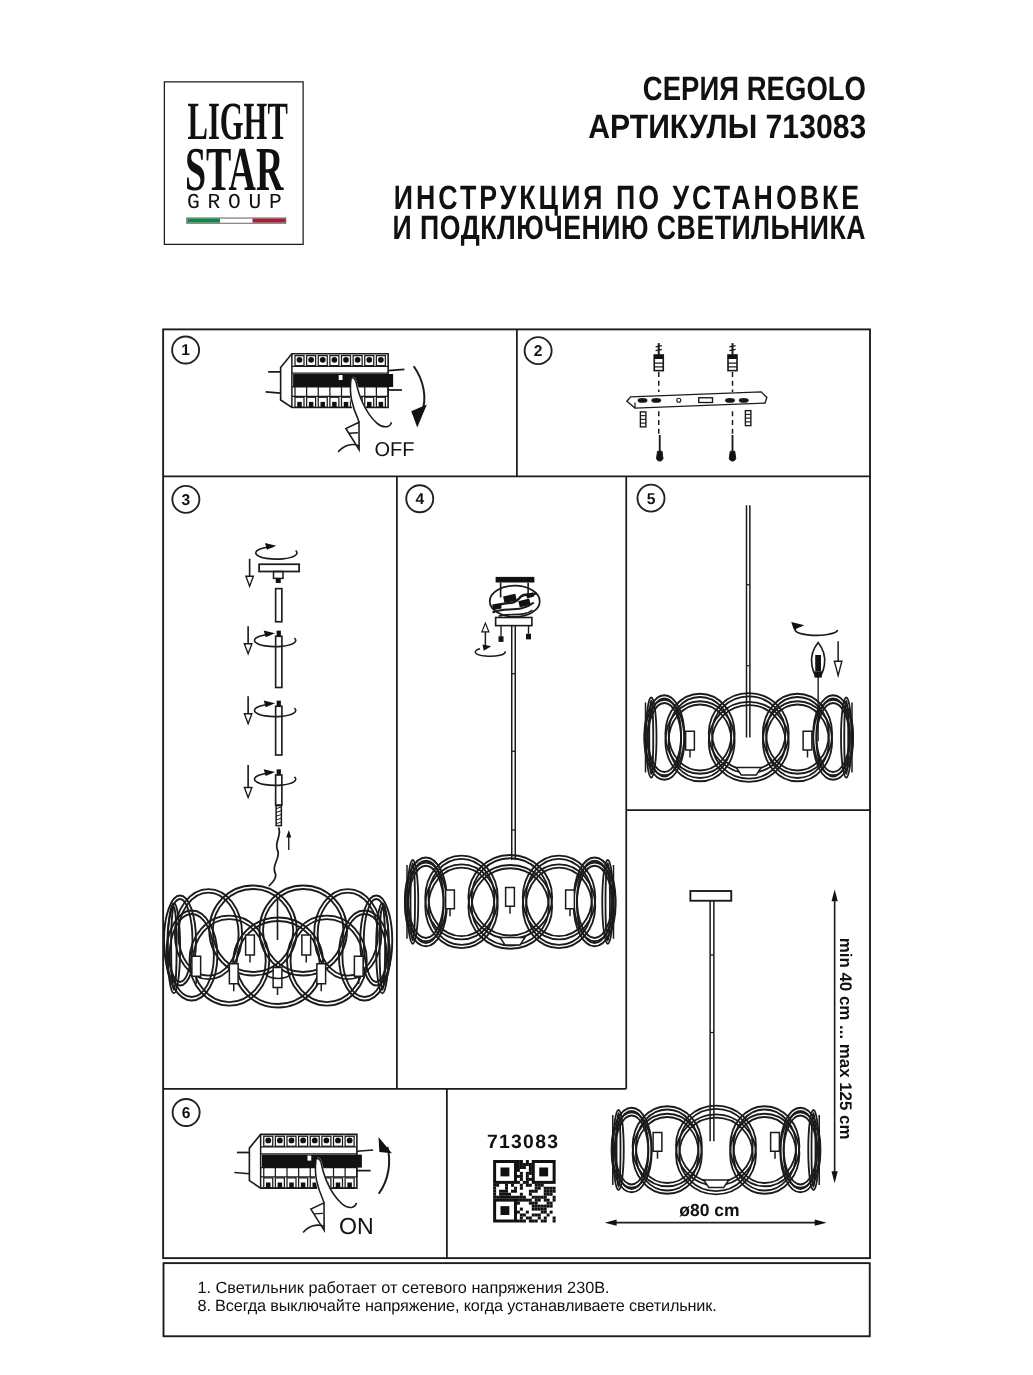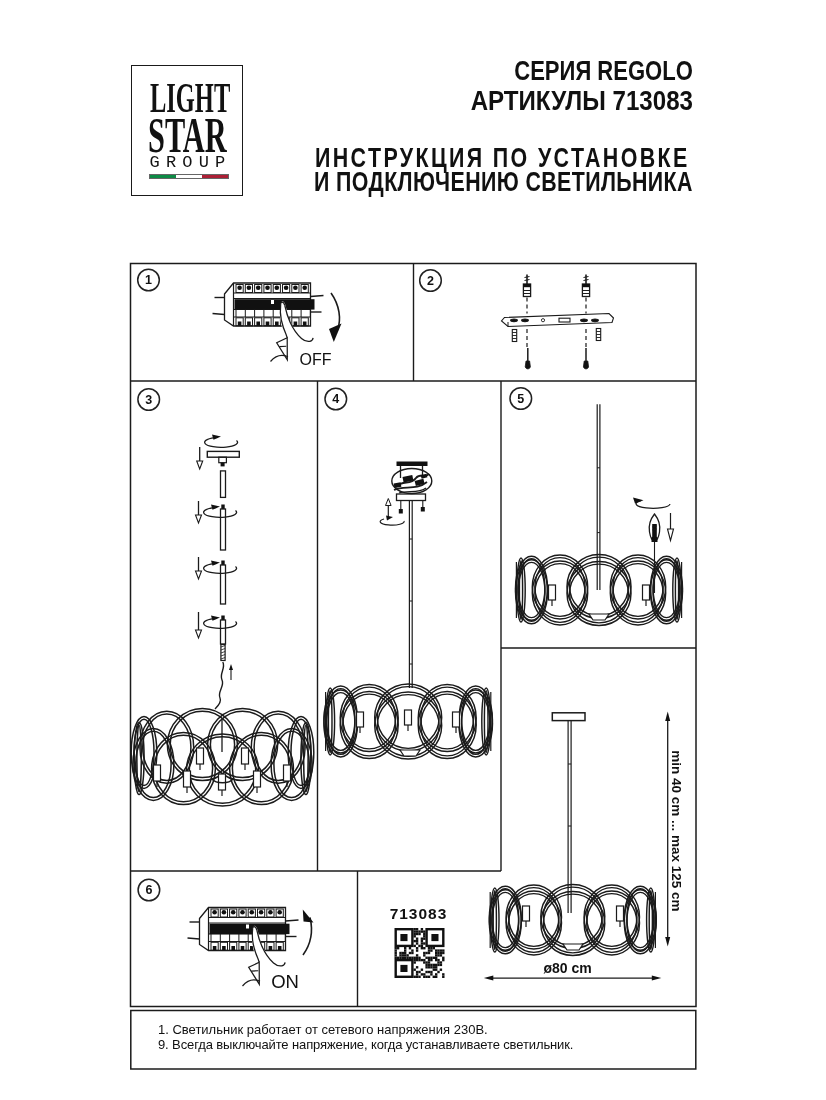--- a/index.html
+++ b/index.html
@@ -16,21 +16,21 @@
   <div style="flex:1;background:#0d8a45;"></div>
     <div style="flex:1;background:#fff;"></div>
     <div style="flex:1;background:#ab1f35;"></div>
 </div>
 
 <div class="abs" style="right:133.5px;top:57.7px;height:27px;line-height:27px;font-weight:bold;font-size:27px;white-space:nowrap;transform:scaleX(0.816);transform-origin:right center;">СЕРИЯ REGOLO</div>
 <div class="abs" style="right:133.5px;top:87.5px;height:27px;line-height:27px;font-weight:bold;font-size:27px;white-space:nowrap;transform:scaleX(0.893);transform-origin:right center;">АРТИКУЛЫ 713083</div>
 <div class="abs" style="left:314.9px;top:144.6px;height:27px;line-height:27px;font-weight:bold;font-size:27px;letter-spacing:3px;white-space:nowrap;transform:scaleX(0.793);transform-origin:left center;">ИНСТРУКЦИЯ ПО УСТАНОВКЕ</div>
 <div class="abs" style="left:313.9px;top:169.4px;height:27px;line-height:27px;font-weight:bold;font-size:27px;letter-spacing:0.5px;white-space:nowrap;transform:scaleX(0.791);transform-origin:left center;">И ПОДКЛЮЧЕНИЮ СВЕТИЛЬНИКА</div>
 
-<div class="abs" style="left:158px;top:1021.5px;font-size:13px;line-height:15.9px;">1. Светильник работает от сетевого напряжения 230В.<br><span style="letter-spacing:-0.12px">9. Всегда выключайте напряжение, когда устанавливаете светильник.</span></div>
+<div class="abs" style="left:158px;top:1021.5px;font-size:13px;line-height:15.9px;">1. Светильник работает от сетевого напряжения 230В.<br><span style="letter-spacing:-0.12px">8. Всегда выключайте напряжение, когда устанавливаете светильник.</span></div>
 <svg class="abs" style="left:0;top:0" width="826" height="1100" viewBox="0 0 826 1100">
 <rect x="130.5" y="263.5" width="565.5" height="743" fill="none" stroke="#1b1b1b" stroke-width="1.5"></rect>
 <line x1="130.5" y1="381" x2="696" y2="381" stroke="#1b1b1b" stroke-width="1.4"></line>
 <line x1="413.5" y1="263.5" x2="413.5" y2="381" stroke="#1b1b1b" stroke-width="1.4"></line>
 <line x1="317.5" y1="381" x2="317.5" y2="871" stroke="#1b1b1b" stroke-width="1.4"></line>
 <line x1="501" y1="381" x2="501" y2="871" stroke="#1b1b1b" stroke-width="1.4"></line>
 <line x1="501" y1="648" x2="696" y2="648" stroke="#1b1b1b" stroke-width="1.4"></line>
 <line x1="130.5" y1="871" x2="501" y2="871" stroke="#1b1b1b" stroke-width="1.4"></line>
 <line x1="357.5" y1="871" x2="357.5" y2="1006.5" stroke="#1b1b1b" stroke-width="1.4"></line>
 <rect x="130.8" y="1010.5" width="565" height="58.5" fill="none" stroke="#1b1b1b" stroke-width="1.5"></rect>

